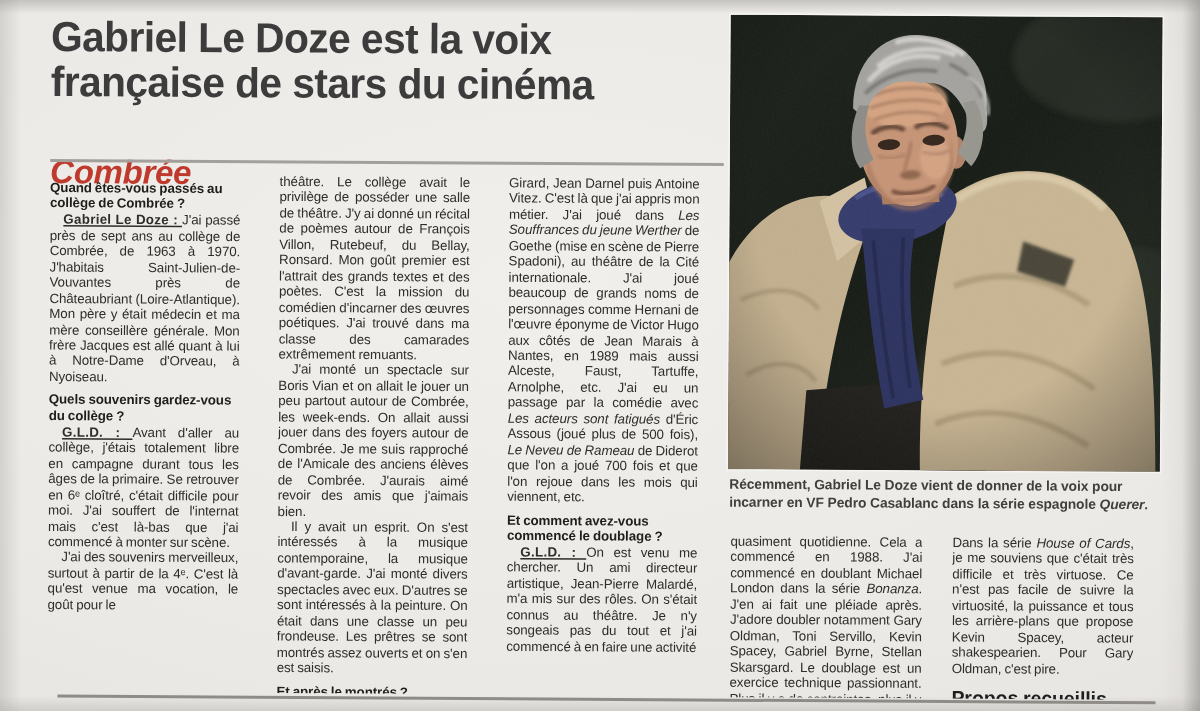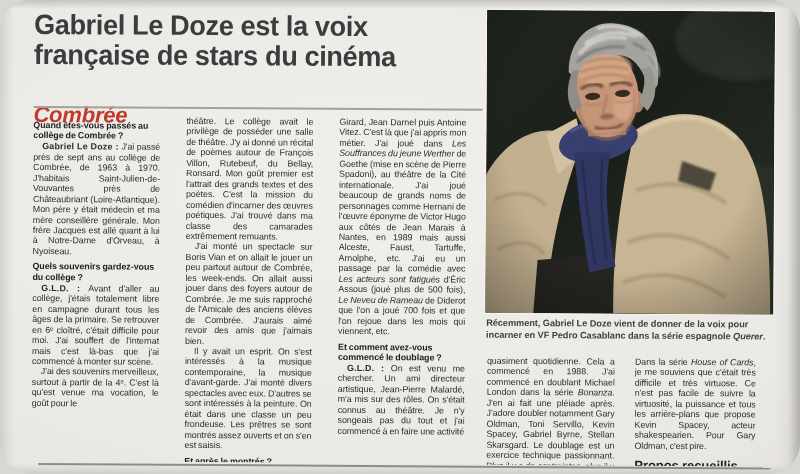--- a/index.html
+++ b/index.html
@@ -9,21 +9,20 @@
   *{margin:0;padding:0;box-sizing:border-box;}
   html,body{width:800px;height:474px;overflow:hidden;}
   body{font-family:"Liberation Sans","DejaVu Sans",sans-serif;background:#d9d7d4;}
   .page{position:relative;width:800px;height:474px;overflow:hidden;
     background:
       linear-gradient(180deg, rgba(150,148,144,.45) 0px, rgba(238,236,233,0) 9px),
       linear-gradient(90deg, rgba(165,163,159,.35) 0px, rgba(238,236,233,0) 14px),
       linear-gradient(270deg, rgba(130,128,124,.55) 0px, rgba(200,197,193,.25) 12px, rgba(238,236,233,0) 26px),
       linear-gradient(0deg, rgba(150,148,144,.30) 0px, rgba(238,236,233,0) 10px),
       radial-gradient(120% 105% at 45% 40%, #f1efec 0%, #ebe9e6 55%, #e0ddd9 100%);
-    border-radius: 31px;
   }
   .sheet{position:absolute;inset:0;transform:rotate(0.35deg);transform-origin:45% 40%;}
 
   .headline{position:absolute;left:33px;top:12px;width:460px;
     font-size:28px;line-height:30px;font-weight:bold;letter-spacing:-0.4px;
     color:var(--headline);}
   .headline span{display:block;transform:scaleX(.97);transform-origin:left;}
   .kicker{position:absolute;left:33px;top:68px;font-size:22px;font-weight:bold;
     font-style:italic;color:var(--accent);letter-spacing:-0.2px;margin-top:36px;}
   .rule{position:absolute;height:1.5px;background:var(--rule);}
@@ -35,21 +34,21 @@
     text-align:justify;letter-spacing:-0.05px;word-spacing:-0.4px;}
   .col1{left:33px;} .col2{left:186px;} .col3{left:339px;}
   .col4,.col5{top:355px;height:109px;}
   .col4{left:488px;width:128px;} .col5{left:636px;width:121px;}
 
   .intro{font-style:italic;font-size:9.4px;line-height:11.1px;color:#1f1f1f;
     text-align:left;margin-bottom:6px;}
   p.q{font-weight:bold;text-align:left;margin:5px 0 1px;line-height:10.2px;color:#1e1e1c;}
   p.a{text-indent:9px;}
   p.a.cont{text-indent:0;}
-  .lead{font-weight:bold;letter-spacing:.2px;}
+  .lead{font-weight:bold;letter-spacing:.2px;text-decoration:underline;}
   .byline{margin-top:9px;font-weight:bold;text-align:left;font-size:13px;
     line-height:11px;color:#1e1e1c;}
   .byline span{display:block;}
 
   .photo{position:absolute;left:486px;top:9px;width:288px;height:303px;
     box-shadow:0 0 0 1px rgba(255,255,255,.5);}
   .photo svg{display:block;width:100%;height:100%;}
   .caption{position:absolute;left:487px;top:317px;width:288px;
     font-size:9.2px;line-height:11.6px;font-weight:bold;color:#403f3d;
     letter-spacing:-0.05px;}

